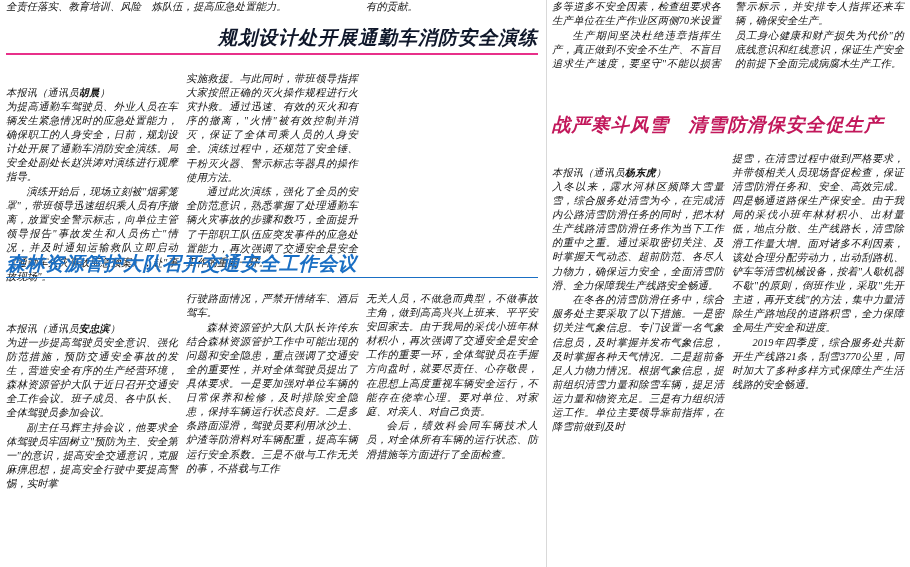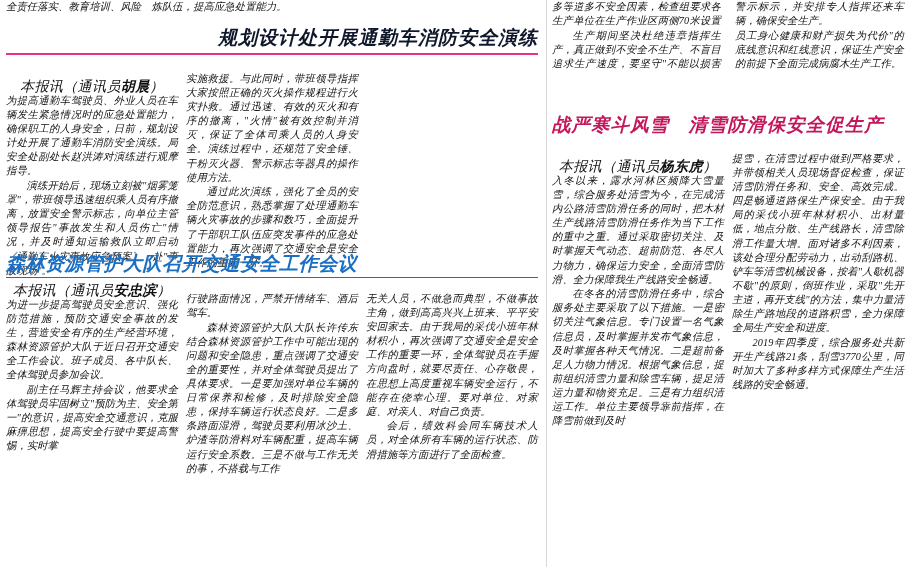--- a/index.html
+++ b/index.html
@@ -35,24 +35,24 @@
     line-height: 14.1px;
     text-align: justify;
     text-justify: inter-ideograph;
     text-indent: 2em;
     margin: 0 0 0.5px 0;
     letter-spacing: 0.1px;
   }
   .p.noind { text-indent: 0; }
 
   .byline {
-    font-size: 14px;
+    font-size: 10px;
     line-height: 13px;
-    text-align: center;
-    margin: 8px 0 1px 0;
+    text-align: left;
+    margin: 14px 0 1px 0;
     letter-spacing: 0.4px;
   }
   .byline b { font-weight: bold; }
 
   
   .headline-pink {
     font-family: "DejaVu Sans", "Liberation Sans", sans-serif;
     font-weight: bold;
     color: #0f172a;
     font-size: 19px;
@@ -98,20 +98,23 @@
 <body>
 
 <div class="page">
 
   <div class="vrule" style="left:546px;"></div>
 
   <div class="abs" style="left:6px; top:0px; width:352px;">
     <div class="p noind" style="font-size:10.3px;">全责任落实、教育培训、风险　炼队伍，提高应急处置能力。</div>
   </div>
 
+  <div class="abs" style="left:366px; top:0px; width:172px;">
+    <div class="p noind">有的贡献。</div>
+  </div>
 
   <div class="abs" style="left:552px; top:0px; width:352px;">
     <div class="p noind" style="column-count:2; column-gap:14px; width:352px;">多等道多不安全因素，检查组要求各生产单位在生产作业区两侧70米设置警示标示，并安排专人指挥还来车辆，确保安全生产。</div>
     <div class="p" style="column-count:2; column-gap:14px; width:352px;">生产期间坚决杜绝违章指挥生产，真正做到不安全不生产、不盲目追求生产速度，要坚守"不能以损害员工身心健康和财产损失为代价"的底线意识和红线意识，保证生产安全的前提下全面完成病腐木生产工作。</div>
   </div>
 
   <div class="abs" style="left:6px; top:22px; width:532px;">
     <div class="headline-pink">规划设计处开展通勤车消防安全演练</div>
     <div class="rule-red"></div>
   </div>
@@ -127,21 +130,21 @@
   <div class="abs" style="left:186px; top:72px; width:172px;">
     <div class="p noind">实施救援。与此同时，带班领导指挥大家按照正确的灭火操作规程进行火灾扑救。通过迅速、有效的灭火和有序的撤离，"火情"被有效控制并消灭，保证了全体司乘人员的人身安全。演练过程中，还规范了安全锤、干粉灭火器、警示标志等器具的操作使用方法。</div>
     <div class="p">通过此次演练，强化了全员的安全防范意识，熟悉掌握了处理通勤车辆火灾事故的步骤和数巧，全面提升了干部职工队伍应突发事件的应急处置能力，再次强调了交通安全是安全工作的重要一环。</div>
   </div>
 
   <div class="abs" style="left:6px; top:250px; width:532px;">
     <div class="headline-blue">森林资源管护大队召开交通安全工作会议</div>
     <div class="rule-blue"></div>
   </div>
 
-  <div class="abs" style="left:6px; top:276px; width:172px;">
+  <div class="abs" style="left:6px; top:308px; width:172px;">
     <div class="byline">
       <span>本报讯（通讯员</span><b>安忠滨</b><span>）</span>
     </div>
     <div class="p noind">为进一步提高驾驶员安全意识、强化防范措施，预防交通安全事故的发生，营造安全有序的生产经营环境，森林资源管护大队于近日召开交通安全工作会议。班子成员、各中队长、全体驾驶员参加会议。</div>
     <div class="p">副主任马辉主持会议，他要求全体驾驶员牢固树立"预防为主、安全第一"的意识，提高安全交通意识，克服麻痹思想，提高安全行驶中要提高警惕，实时掌</div>
   </div>
 
   <div class="abs" style="left:186px; top:292px; width:172px;">
     <div class="p noind">行驶路面情况，严禁开情绪车、酒后驾车。</div>
     <div class="p">森林资源管护大队大队长许传东结合森林资源管护工作中可能出现的问题和安全隐患，重点强调了交通安全的重要性，并对全体驾驶员提出了具体要求。一是要加强对单位车辆的日常保养和检修，及时排除安全隐患，保持车辆运行状态良好。二是多条路面湿滑，驾驶员要利用冰沙土、炉渣等防滑料对车辆配重，提高车辆运行安全系数。三是不做与工作无关的事，不搭载与工作</div>

